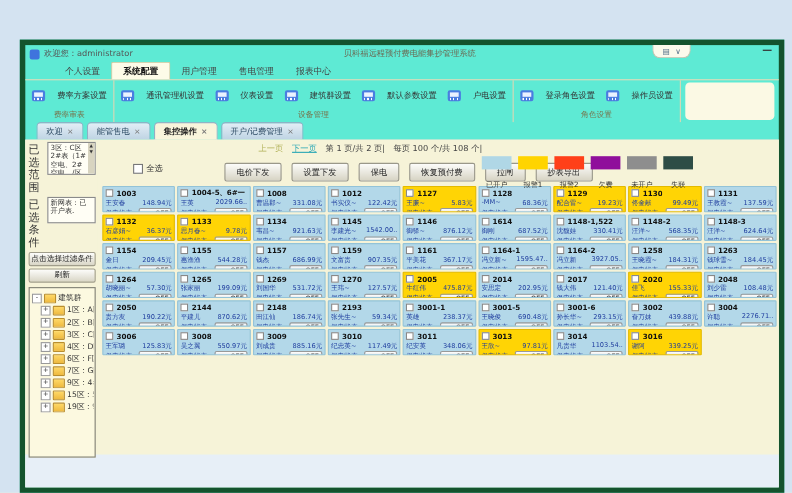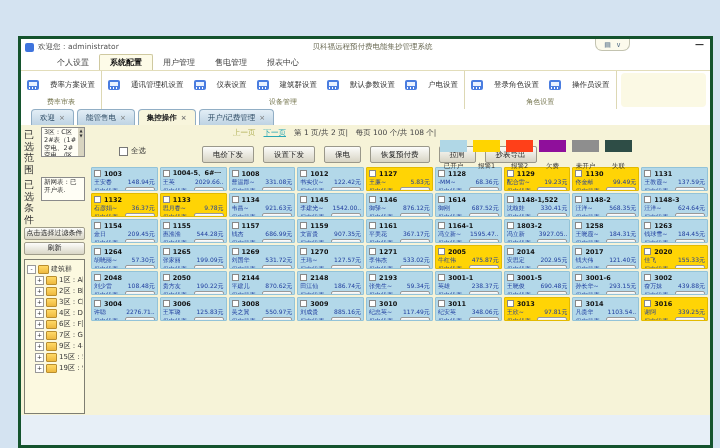--- a/index.html
+++ b/index.html
@@ -1,17 +1,17 @@
 <!DOCTYPE html>
 <html><head>
 <meta charset="utf-8">
 <style>
   html,body{margin:0;padding:0;}
   body{width:720px;height:448px;background:#d4e3f1;font-family:"DejaVu Sans","Liberation Sans",sans-serif;position:relative;overflow:hidden;}
-  .window{position:absolute;left:18px;top:36px;width:695px;height:412px;background:#ffffff;border:3px solid #14532d;box-sizing:border-box;}
+  .window{position:absolute;left:18px;top:36px;width:695px;height:412px;background:#5eead4;border:5px solid #14532d;box-sizing:border-box;}
   
   .titlebar{height:14px;display:flex;align-items:center;padding:1px 4px 0 4px;position:relative;}
   .appicon{width:9px;height:9px;background:#3f74dd;border-radius:2px;margin-right:4px;flex:none;}
   .greet{font-size:7.5px;color:#555;}
   .apptitle{position:absolute;left:14px;right:0;text-align:center;font-size:7.5px;color:#6b6b55;}
   .skin{position:absolute;right:80px;top:0;border:1px solid #c3c3b0;border-top:none;border-radius:0 0 7px 7px;padding:0 8px;font-size:7px;color:#57718a;background:#fcfaec;display:flex;gap:5px;align-items:center;height:11px;}
   .minim{position:absolute;right:6px;top:1px;font-size:9px;font-weight:bold;color:#333;line-height:9px;}
   
   .menubar{height:16px;display:flex;align-items:flex-end;padding-left:26px;border-bottom:1px solid #e2ddba;}
   .menu-item{font-size:8px;color:#444;padding:2px 10px;}
@@ -741,21 +741,21 @@
             <div class="c-row">
               <span>合闸状态</span>
               <span class="tg-on">
                 <span class="on-knob">ON</span>
               </span>
             </div>
           </div>
           <div class="card open">
             <div class="c-head">
               <span class="ccb"></span>
-              <span class="cid">1803-2</span>
+              <span class="cid">1164-2</span>
             </div>
             <div class="c-name">
               <span>冯立新</span>
               <span>3927.05..</span>
             </div>
             <div class="c-row">
               <span>保电状态</span>
               <span class="tg-off">OFF</span>
             </div>
             <div class="c-row">
@@ -866,40 +866,20 @@
             </div>
           </div>
           <div class="card open">
             <div class="c-head">
               <span class="ccb"></span>
               <span class="cid">1270</span>
             </div>
             <div class="c-name">
               <span>王玮~</span>
               <span>127.57元</span>
-            </div>
-            <div class="c-row">
-              <span>保电状态</span>
-              <span class="tg-off">OFF</span>
-            </div>
-            <div class="c-row">
-              <span>合闸状态</span>
-              <span class="tg-on">
-                <span class="on-knob">ON</span>
-              </span>
-            </div>
-          </div>
-          <div class="card open">
-            <div class="c-head">
-              <span class="ccb"></span>
-              <span class="cid">1271</span>
-            </div>
-            <div class="c-name">
-              <span>李伟杰</span>
-              <span>533.02元</span>
             </div>
             <div class="c-row">
               <span>保电状态</span>
               <span class="tg-off">OFF</span>
             </div>
             <div class="c-row">
               <span>合闸状态</span>
               <span class="tg-on">
                 <span class="on-knob">ON</span>
               </span>

